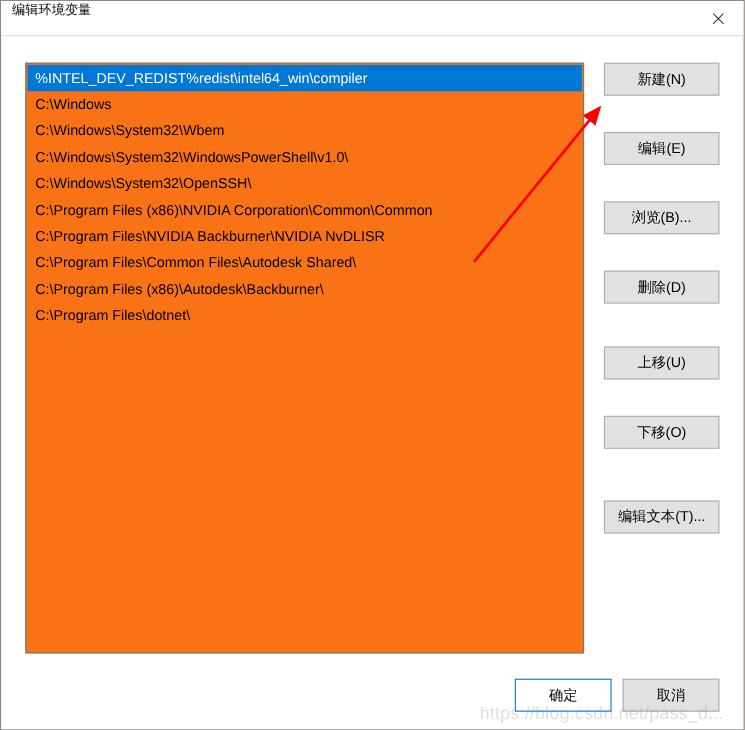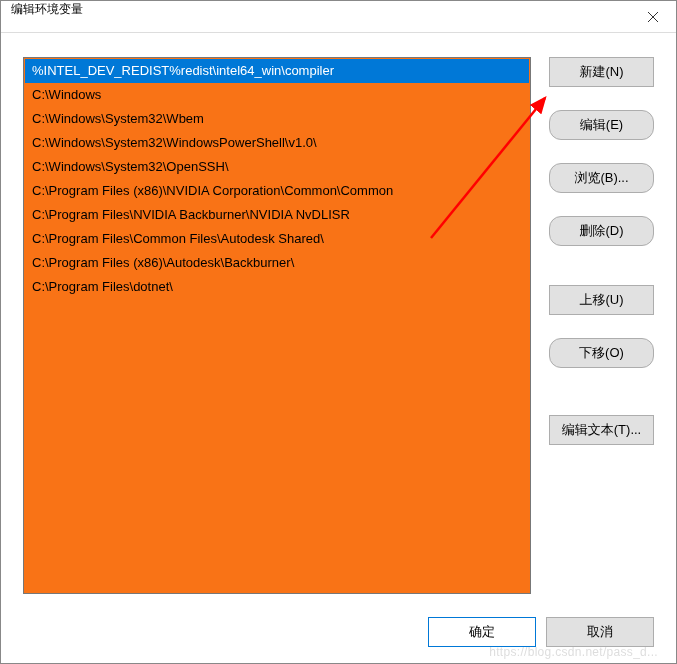--- a/index.html
+++ b/index.html
@@ -72,42 +72,42 @@
       cursor: pointer;
       display: flex;
       align-items: center;
       justify-content: center;
       font-family: inherit;
     }
     .win-btn.outlined {
       background: #fff;
       border: 1.5px solid #0078d7;
     }
-    .gap-sm { margin-top: 16px; border-radius: 12px; }
+    .gap-sm { margin-top: 26px; }
     .gap-md { margin-top: 32px; }
     .gap-lg { margin-top: 40px; }
     .bottom-buttons {
       position: absolute;
       bottom: 16px;
       right: 22px;
       display: flex;
       gap: 10px;
     }
-    .bottom-buttons .win-btn { width: 108px; }
+    .bottom-buttons .win-btn { width: 88px; }
     .arrow-svg {
       position: absolute;
       left: 360px; top: 35px;
       width: 220px; height: 180px;
       pointer-events: none;
       z-index: 5;
     }
     .watermark {
       position: absolute;
       right: 18px; bottom: 4px;
-      font-size: 12px;
+      font-size: 16px;
       color: rgba(120,120,120,0.25);
       letter-spacing: 0.3px;
       pointer-events: none;
       text-align: right;
     }
   </style>
 </head>
 <body>
 
 <div class="titlebar">

